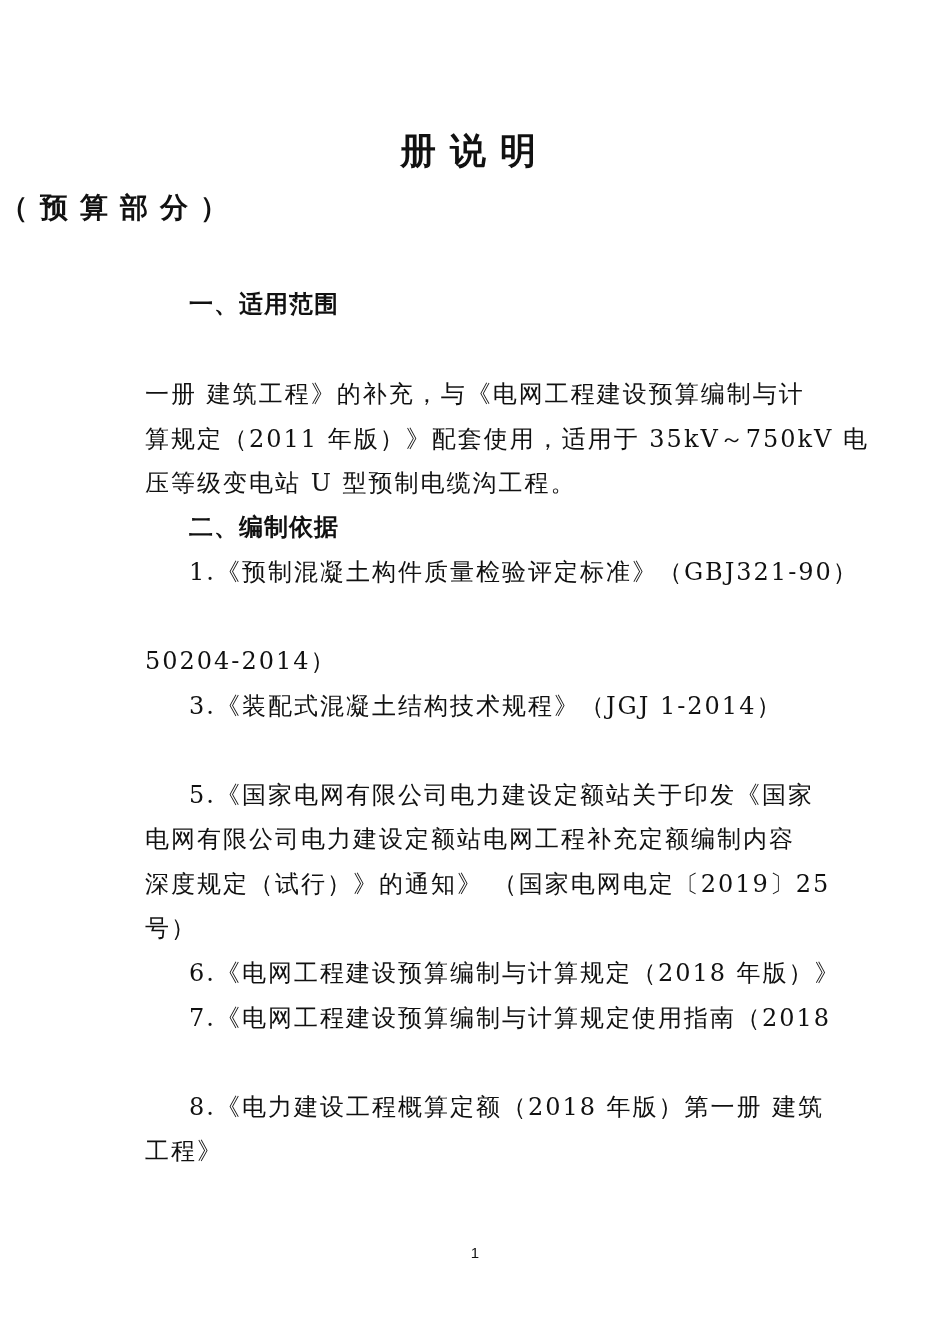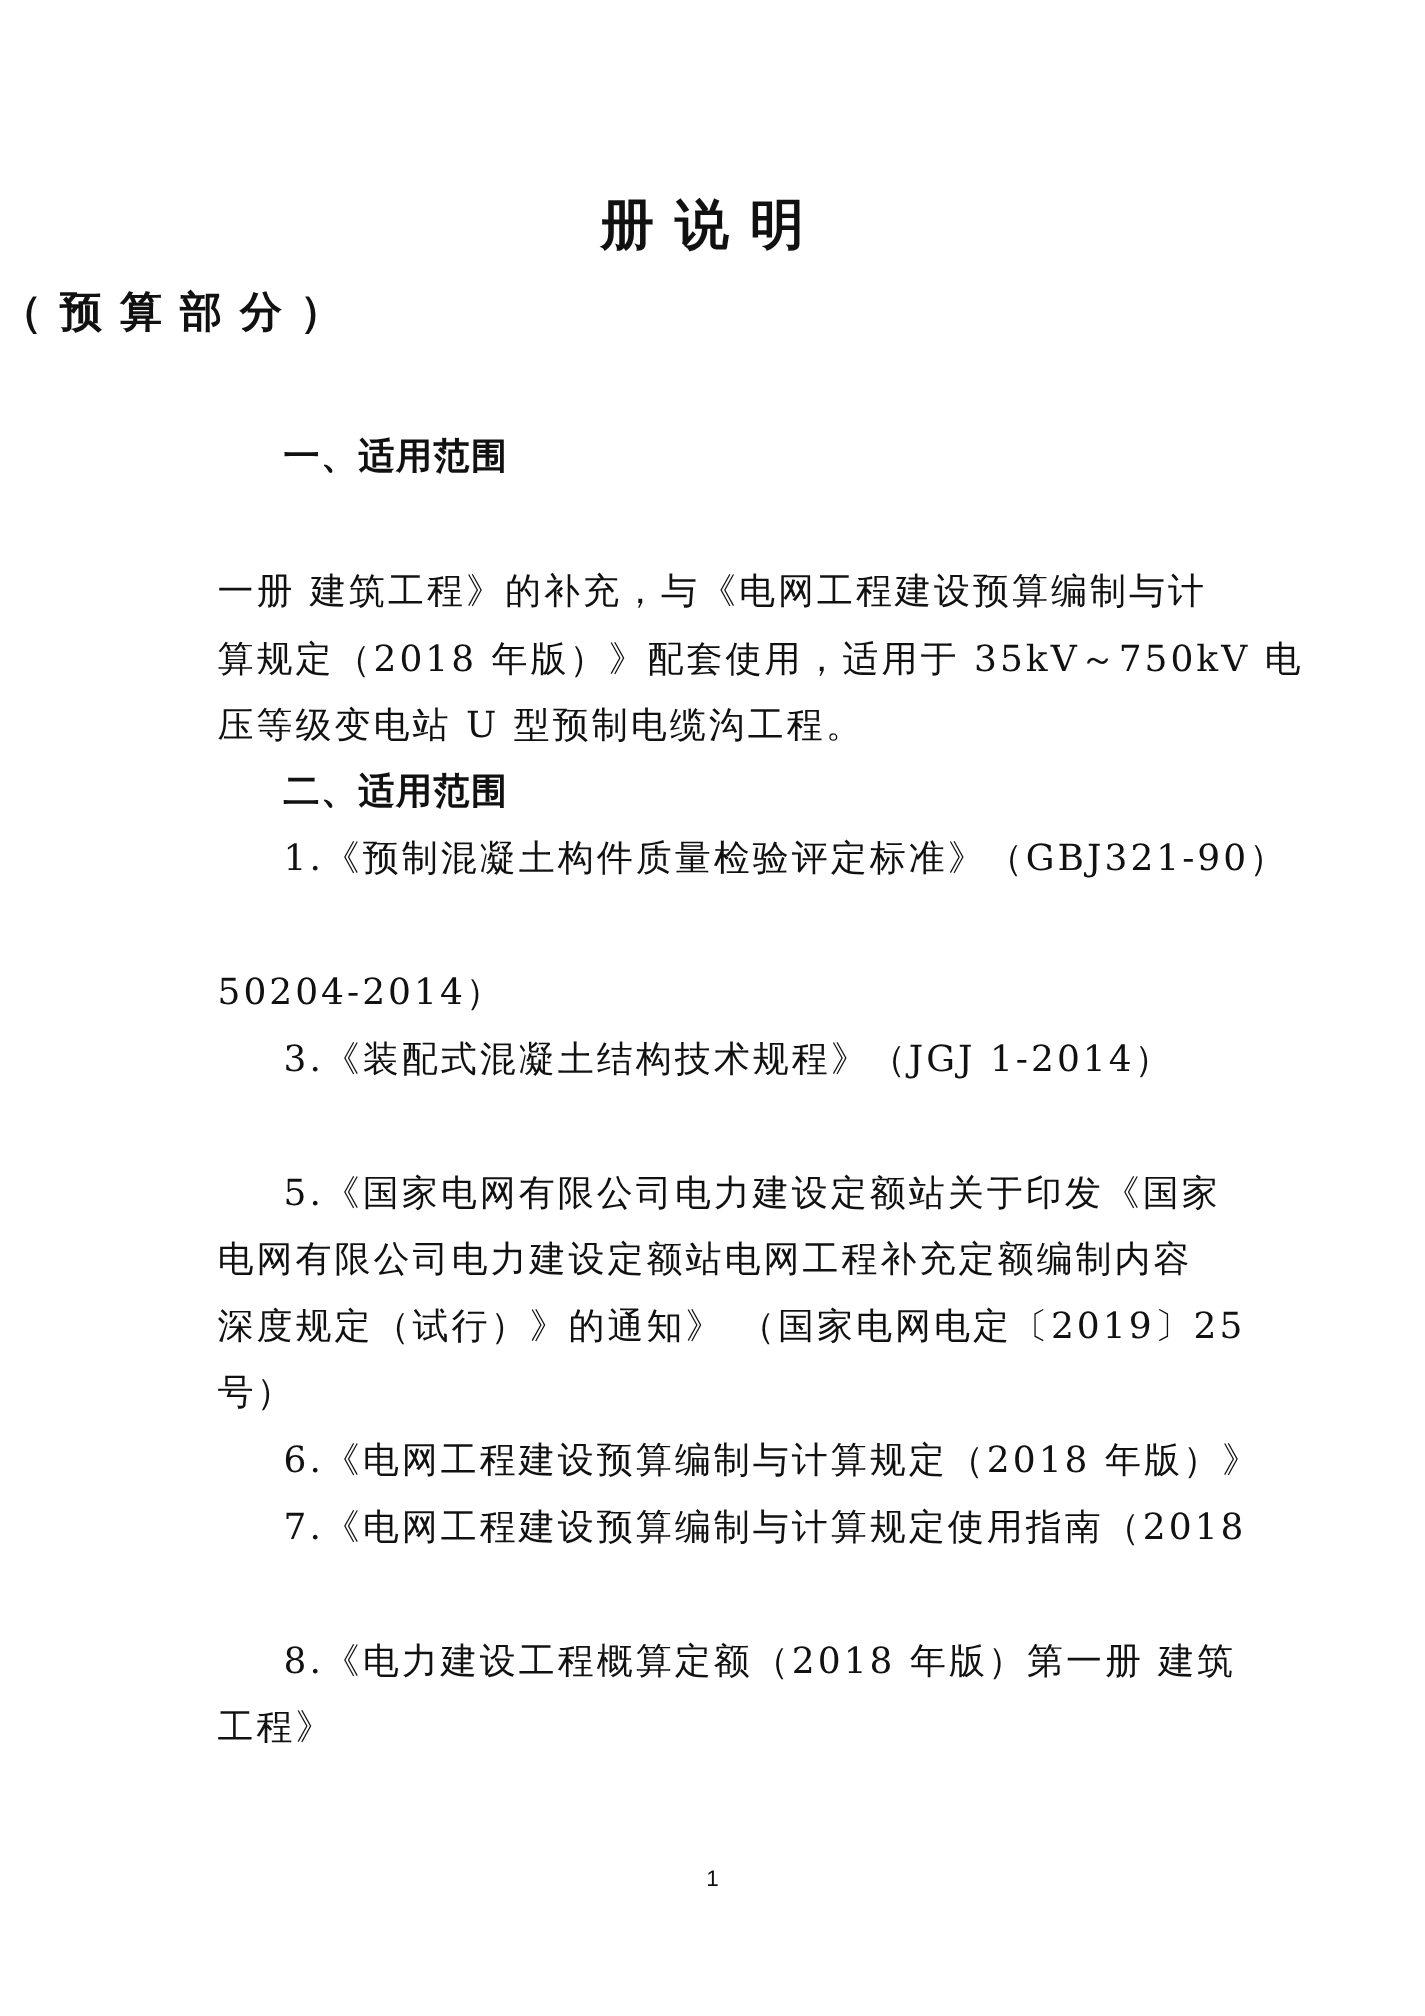--- a/index.html
+++ b/index.html
@@ -19,24 +19,24 @@
 </style>
 </head>
 <body>
 
 <div class="page">
   <div class="title">册说明</div>
   <div class="subtitle">（预算部分）</div>
 
   <div class="line indent heading" style="top:286px">一、适用范围</div>
   <div class="line" style="top:376px">一册  建筑工程》的补充，与《电网工程建设预算编制与计</div>
-  <div class="line" style="top:421px">算规定（2018  年版）》配套使用，适用于 35kV～750kV 电</div>
+  <div class="line" style="top:421px">算规定（2011  年版）》配套使用，适用于 35kV～750kV 电</div>
   <div class="line" style="top:465px">压等级变电站 U 型预制电缆沟工程。</div>
 
-  <div class="line indent heading" style="top:509px">二、适用范围</div>
+  <div class="line indent heading" style="top:509px">二、编制依据</div>
   <div class="line indent" style="top:554px">1.《预制混凝土构件质量检验评定标准》（GBJ321-90）</div>
   <div class="line" style="top:643px">50204-2014）</div>
   <div class="line indent" style="top:688px">3.《装配式混凝土结构技术规程》（JGJ 1-2014）</div>
   <div class="line indent" style="top:777px">5.《国家电网有限公司电力建设定额站关于印发《国家</div>
   <div class="line" style="top:821px">电网有限公司电力建设定额站电网工程补充定额编制内容</div>
   <div class="line" style="top:866px">深度规定（试行）》的通知》 （国家电网电定〔2019〕25</div>
   <div class="line" style="top:910px">号）</div>
   <div class="line indent" style="top:955px">6.《电网工程建设预算编制与计算规定（2018 年版）》</div>
   <div class="line indent" style="top:1000px">7.《电网工程建设预算编制与计算规定使用指南（2018</div>
   <div class="line indent" style="top:1089px">8.《电力建设工程概算定额（2018 年版）第一册  建筑</div>

